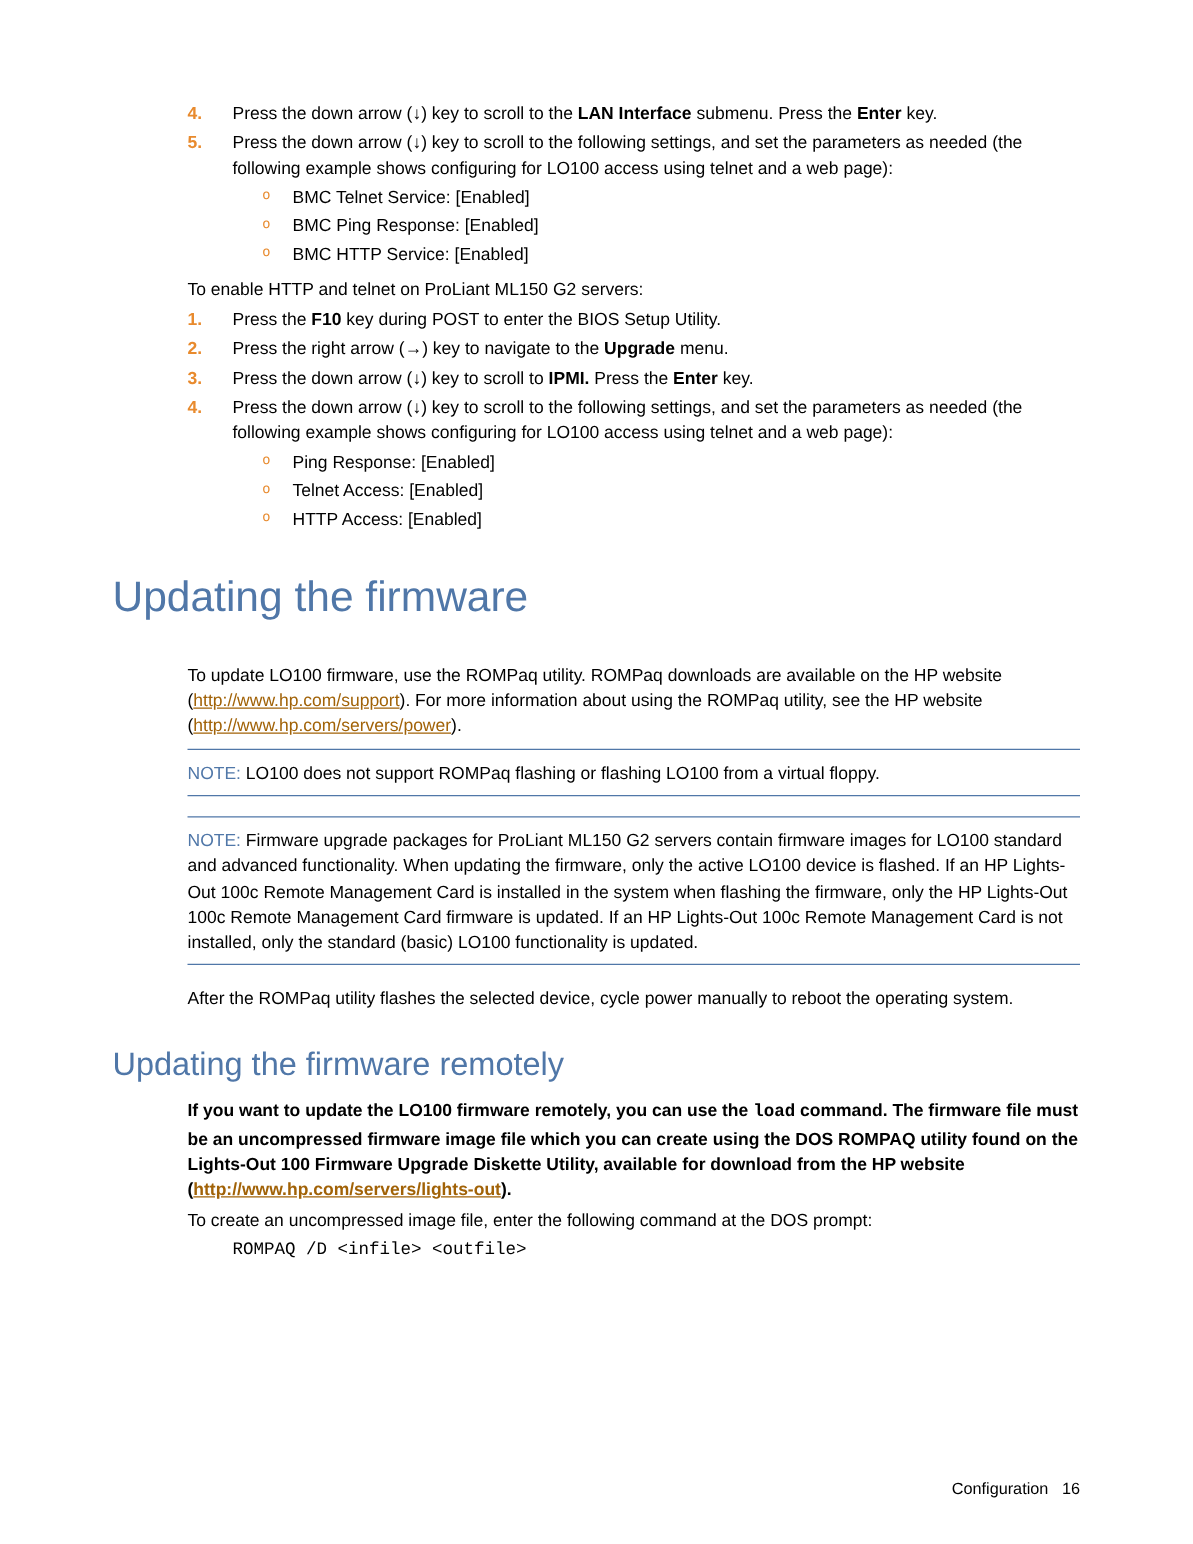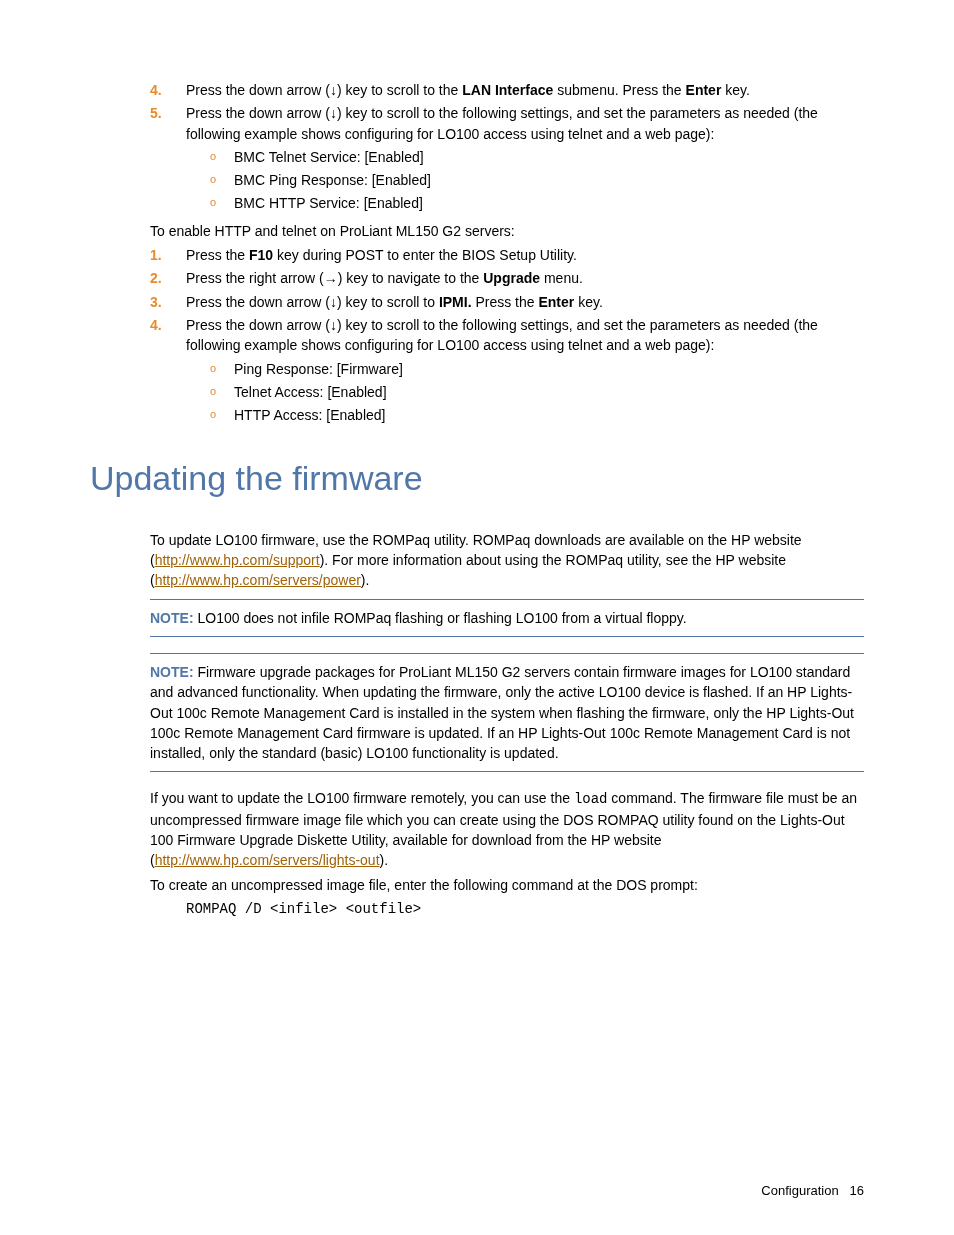--- a/index.html
+++ b/index.html
@@ -72,21 +72,21 @@
     text-decoration: underline;
   }
   .note-box {
     border-top: 1px solid #5077A8;
     border-bottom: 1px solid #5077A8;
     margin: 8px 0 16px 60px;
     padding: 8px 2px 8px 0;
   }
   .note-label {
     color: #5077A8;
-    font-weight: bold;
+    font-weight: normal;
   }
   .mono {
     font-family: "Courier New", monospace;
   }
   .italic { font-style: italic; }
   .footer {
     position: absolute;
     bottom: 34px;
     right: 90px;
     font-size: 13px;
@@ -147,51 +147,53 @@
         <div class="ol-body">
           <div><span>Press the down arrow (↓) key to scroll to </span><span class="bold">IPMI.</span><span> Press the </span><span class="bold">Enter</span><span> key.</span></div>
         </div>
       </div>
       <div class="ol-item">
         <div class="ol-num">4.</div>
         <div class="ol-body">
           <div><span>Press the down arrow (↓) key to scroll to the following settings, and set the parameters as needed (the following example shows configuring for LO100 access using telnet and a web page):</span></div>
           <div class="bullet-item">
             <div class="bullet-mark">o</div>
-            <div>Ping Response: [Firmware]</div>
+            <div>Ping Response: [Enabled]</div>
           </div>
           <div class="bullet-item">
             <div class="bullet-mark">o</div>
             <div>Telnet Access: [Enabled]</div>
           </div>
           <div class="bullet-item">
             <div class="bullet-mark">o</div>
             <div>HTTP Access: [Enabled]</div>
           </div>
         </div>
       </div>
     </div>
 
   <h1 class="section">Updating the firmware</h1>
 
   <div class="para" style="margin-left:60px;">
     <span>To update LO100 firmware, use the ROMPaq utility. ROMPaq downloads are available on the HP website (</span><a class="link">http://www.hp.com/support</a><span>). For more information about using the ROMPaq utility, see the HP website (</span><a class="link">http://www.hp.com/servers/power</a><span>).</span>
   </div>
 
   <div class="note-box">
-    <span class="note-label">NOTE:</span><span>  LO100 does not infile ROMPaq flashing or flashing LO100 from a virtual floppy.</span>
+    <span class="note-label">NOTE:</span><span>  LO100 does not support ROMPaq flashing or flashing LO100 from a virtual floppy.</span>
   </div>
 
   <div class="note-box">
     <span class="note-label">NOTE:</span><span>  Firmware upgrade packages for ProLiant ML150 G2 servers contain firmware images for LO100 standard and advanced functionality. When updating the firmware, only the active LO100 device is flashed. If an HP Lights-Out 100c Remote Management Card is installed in the system when flashing the firmware, only the HP Lights-Out 100c Remote Management Card firmware is updated. If an HP Lights-Out 100c Remote Management Card is not installed, only the standard (basic) LO100 functionality is updated.</span>
   </div>
 
-
-
-  <div class="para" style="margin-left:60px;">
+  <div class="para" style="margin-left:60px;">After the ROMPaq utility flashes the selected device, cycle power manually to reboot the operating system.</div>
+
+  <h2 class="section">Updating the firmware remotely</h2>
+
+  <div class="para" style="margin-left:60px;font-weight:bold;">
     <span>If you want to update the LO100 firmware remotely, you can use the </span><span class="mono">load</span><span> command. The firmware file must be an uncompressed firmware image file which you can create using the DOS ROMPAQ utility found on the Lights-Out 100 Firmware Upgrade Diskette Utility, available for download from the HP website (</span><a class="link">http://www.hp.com/servers/lights-out</a><span>).</span>
   </div>
 
   <div class="para" style="margin-left:60px;">To create an uncompressed image file, enter the following command at the DOS prompt:</div>
   <div class="mono indent-block">ROMPAQ /D &lt;infile&gt; &lt;outfile&gt;</div>
 
 
   <div class="footer">
     <span>Configuration</span>&nbsp;&nbsp;&nbsp;<span>16</span>
   </div>

